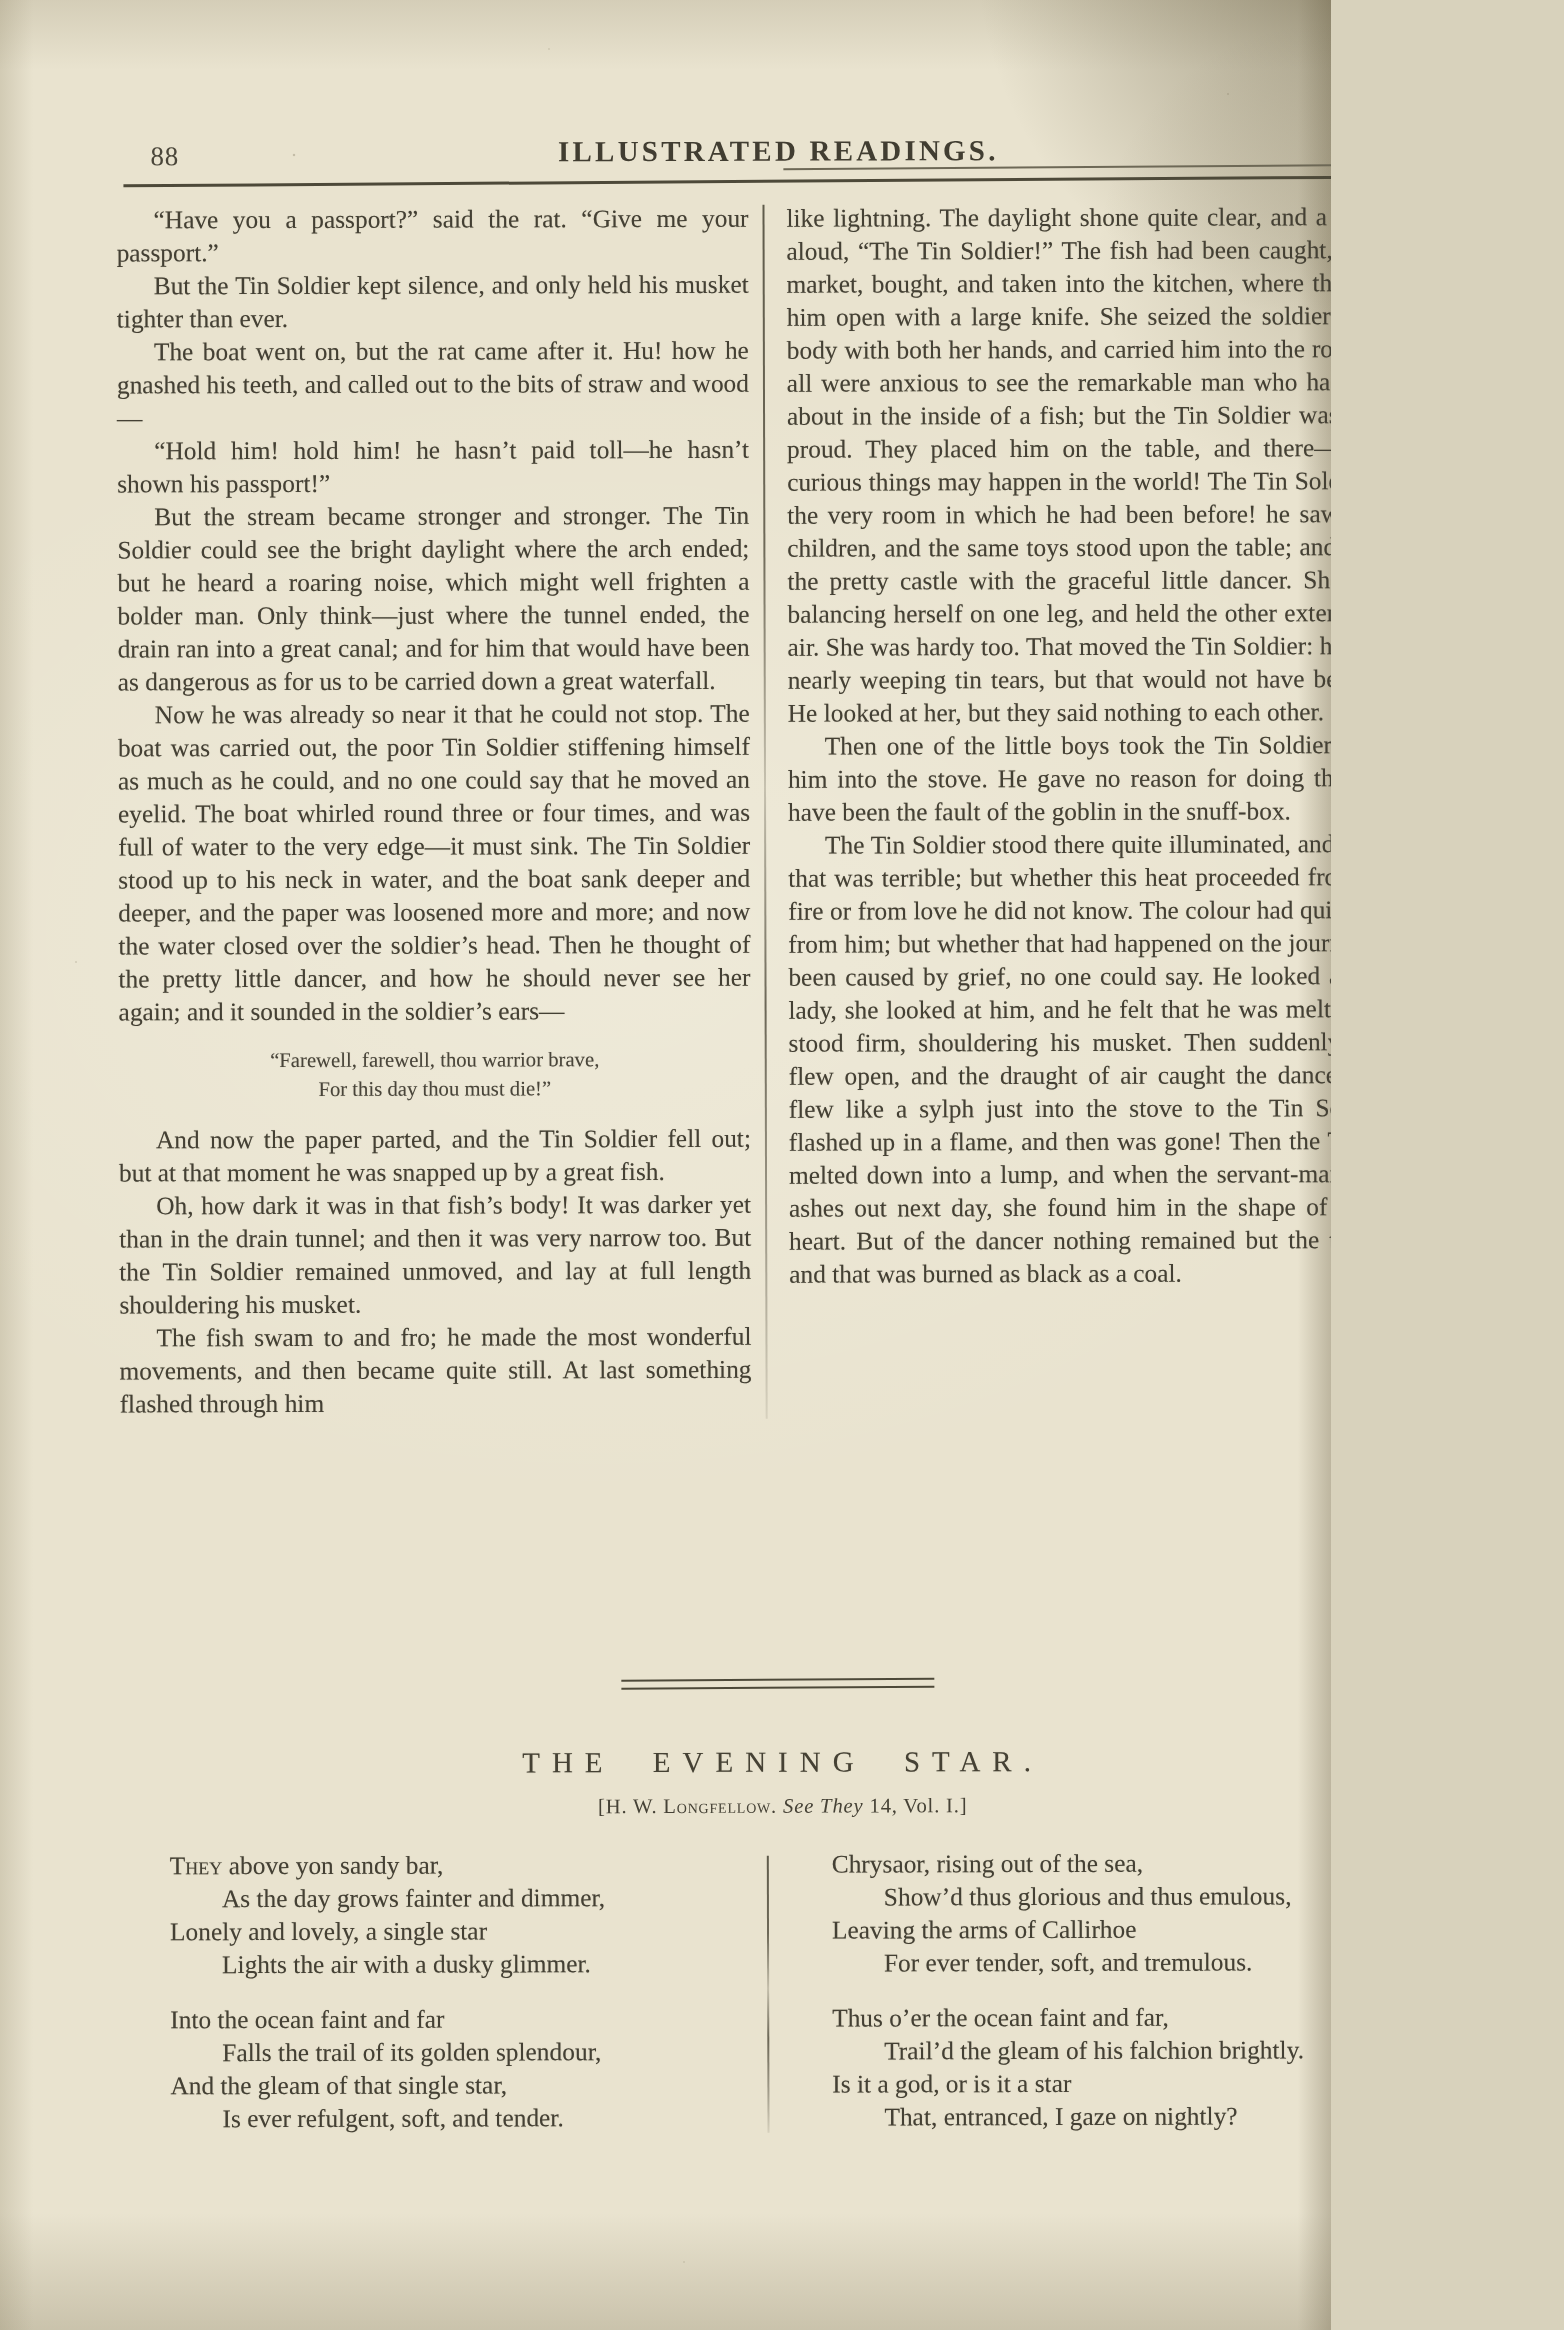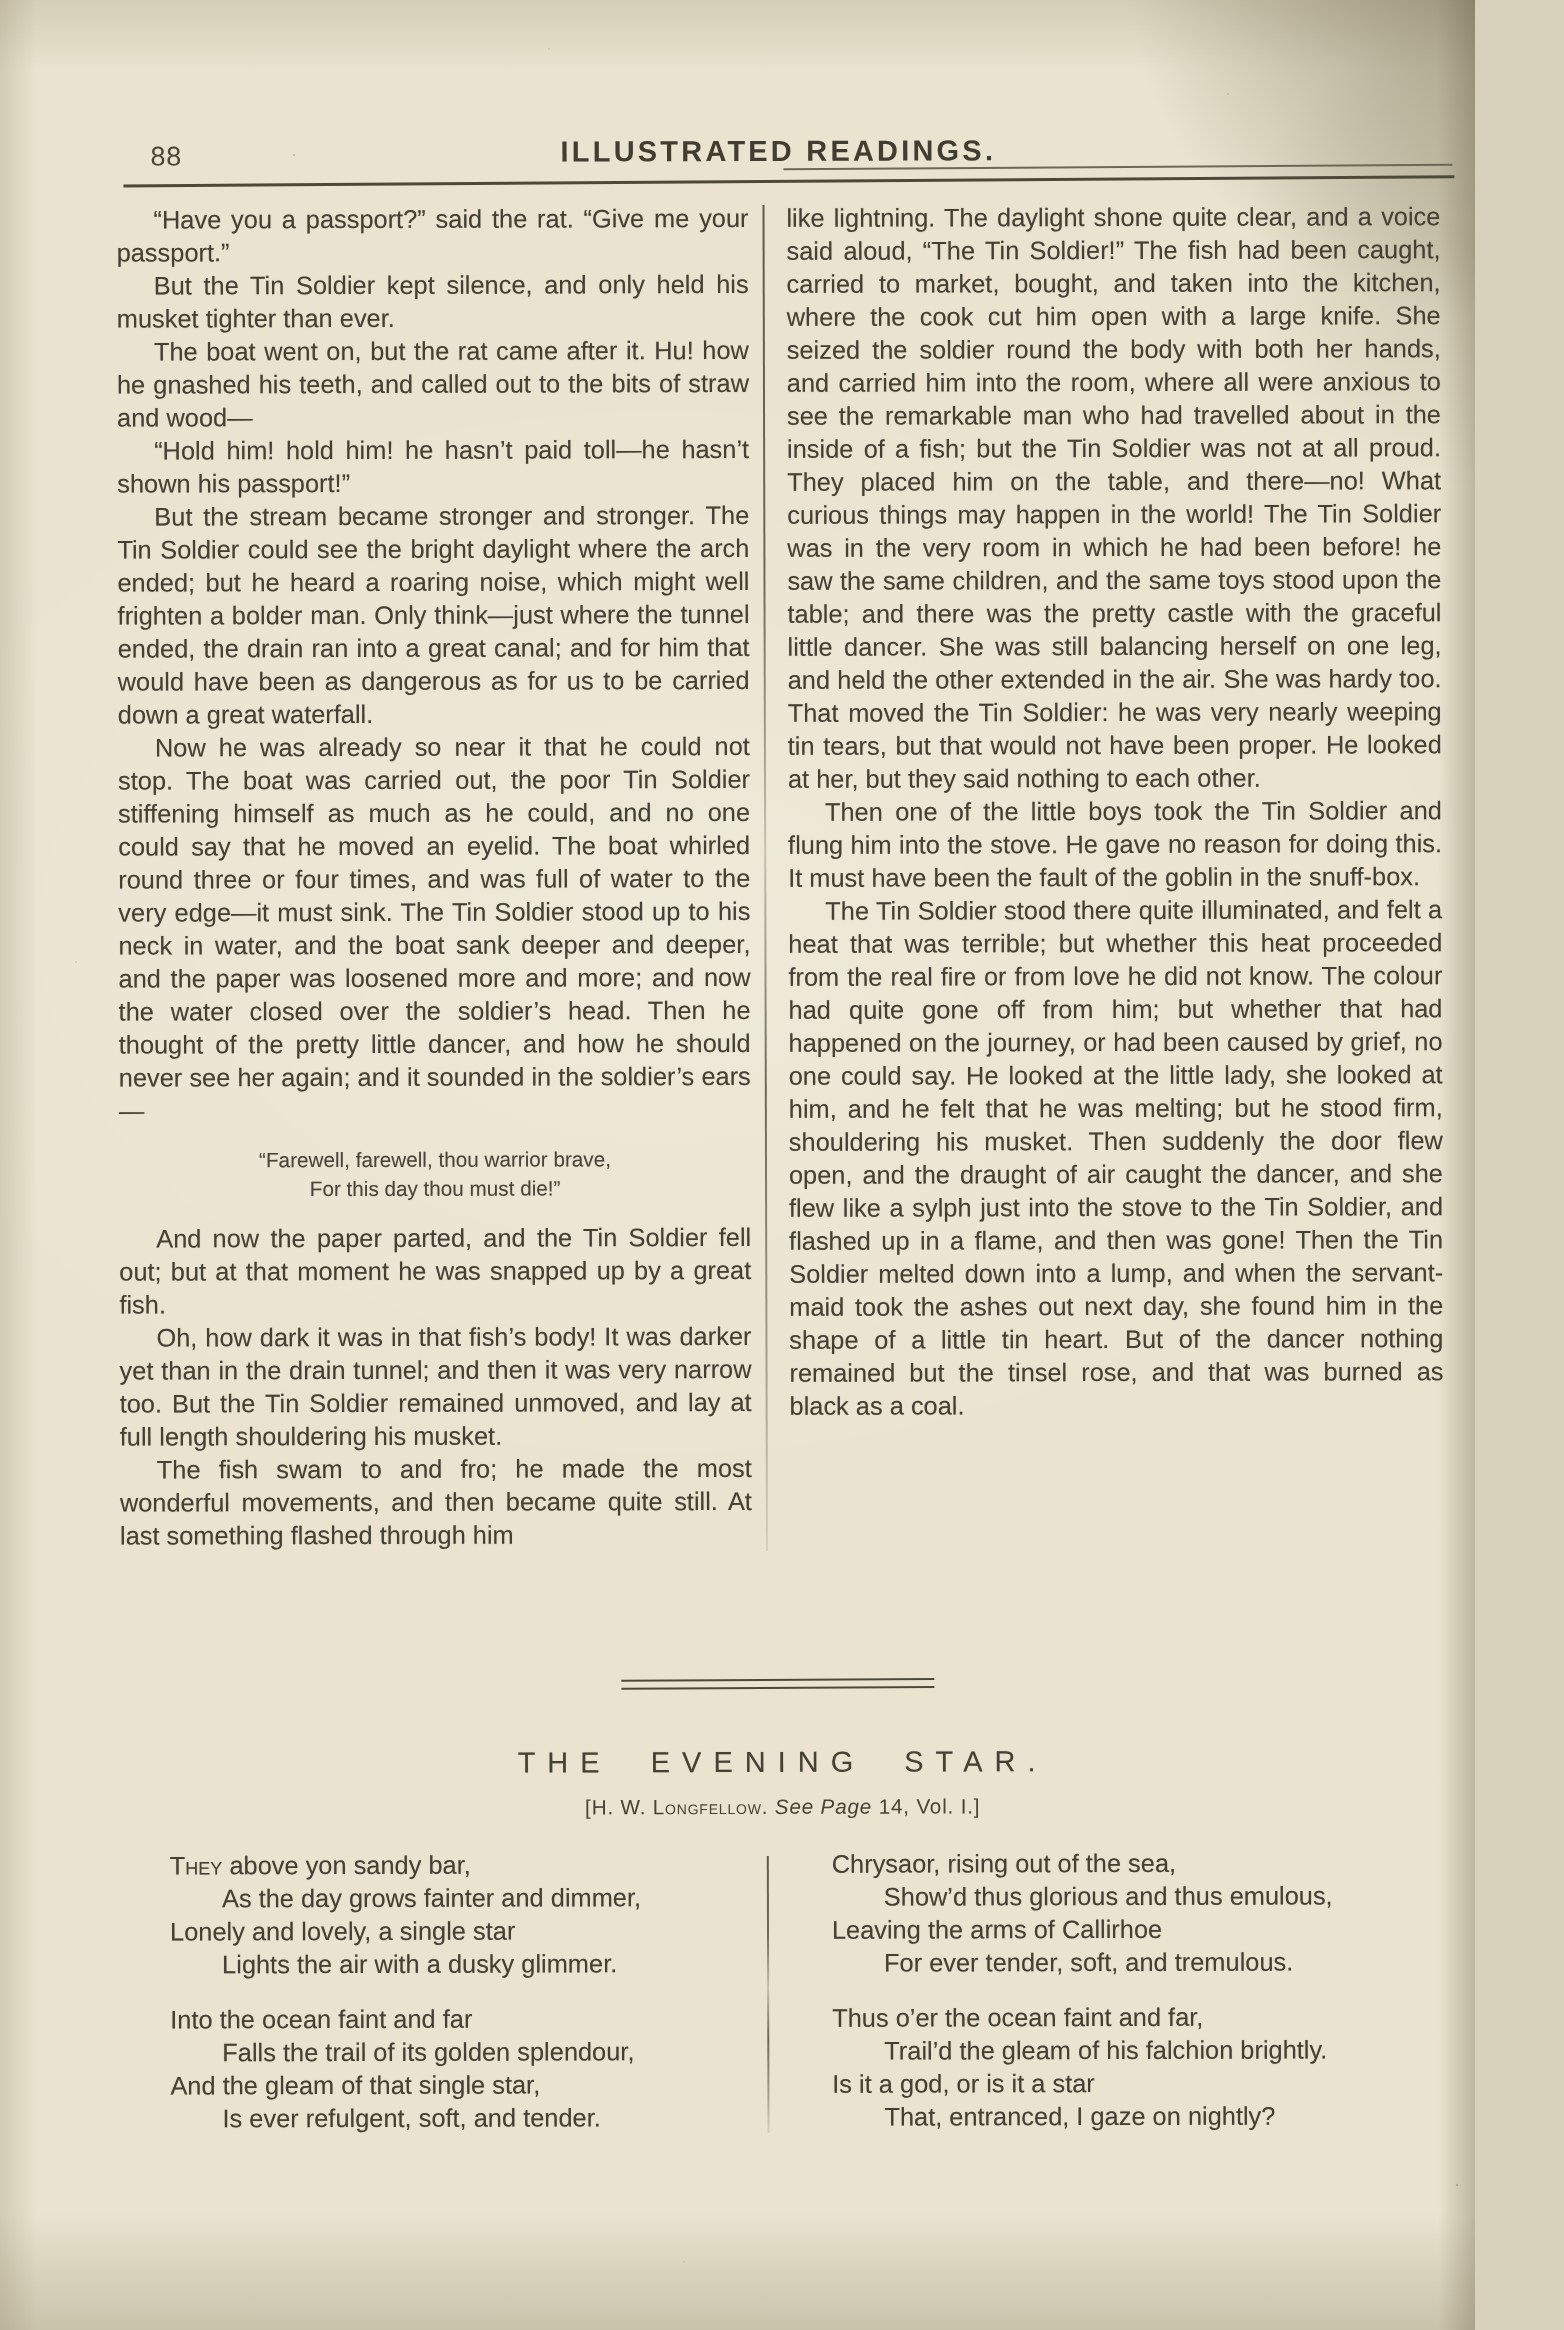--- a/index.html
+++ b/index.html
@@ -1,30 +1,30 @@
 <!DOCTYPE html>
 <html style="font-size:12.7px"><head>
 <meta charset="utf-8">
 <style>
   html, body { margin: 0; padding: 0; }
   body { background: #d8d2bc; }
 
   .page {
     position: relative;
-    width: 1475px;
+    width: 1331px;
     height: 2330px;
     overflow: hidden;
     background-color: #e9e3cf;
     background-image:
       radial-gradient(circle 557px at 101% -2%, rgba(95,86,58,0.52), rgba(95,86,58,0.20) 42%, rgba(95,86,58,0) 66%),
       radial-gradient(circle 334px at 100% 11%, rgba(110,100,70,0.22), rgba(110,100,70,0) 70%),
       linear-gradient(90deg, rgba(140,130,100,0.25), rgba(140,130,100,0) 2.5%, rgba(140,130,100,0) 97.5%, rgba(118,108,82,0.38)),
       linear-gradient(180deg, rgba(130,120,90,0.20), rgba(130,120,90,0) 3%, rgba(130,120,90,0) 95%, rgba(130,120,90,0.30)),
       radial-gradient(ellipse 1193px 795px at 45% 40%, rgba(255,255,246,0.25), rgba(255,255,246,0) 72%);
-    font-family: Liberation Sans, sans-serif;
+    font-family: Liberation Serif, serif;
     color: #444034;
   }
 
   .specks {
     position: absolute; inset: 0; pointer-events: none;
     background-image:
       radial-gradient(circle 2.4px at 294px 155px,  rgba(90,80,55,.45), transparent 70%),
       radial-gradient(circle 1.6px at 1228px 94px, rgba(90,80,55,.40), transparent 70%),
       radial-gradient(circle 1.6px at 549px 49px,   rgba(90,80,55,.30), transparent 70%),
       radial-gradient(circle 1.6px at 76px 962px,  rgba(90,80,55,.38), transparent 70%),
@@ -152,21 +152,21 @@
         <p>Then one of the little boys took the Tin Soldier and flung him into the stove. He gave no reason for doing this. It must have been the fault of the goblin in the snuff-box.</p>
         <p>The Tin Soldier stood there quite illuminated, and felt a heat that was terrible; but whether this heat proceeded from the real fire or from love he did not know. The colour had quite gone off from him; but whether that had happened on the journey, or had been caused by grief, no one could say. He looked at the little lady, she looked at him, and he felt that he was melting; but he stood firm, shouldering his musket. Then suddenly the door flew open, and the draught of air caught the dancer, and she flew like a sylph just into the stove to the Tin Soldier, and flashed up in a flame, and then was gone! Then the Tin Soldier melted down into a lump, and when the servant-maid took the ashes out next day, she found him in the shape of a little tin heart. But of the dancer nothing remained but the tinsel rose, and that was burned as black as a coal.</p>
       </div>
     </div>
 
     <div class="section-divider"></div>
 
     <div class="poem-title">THE EVENING STAR.</div>
     <div class="poem-attrib">
       <span class="sc">[H. W. Longfellow.</span>
-      <span class="it">See Page</span>
+      <span class="it">See They</span>
       <span>14, Vol. I.]</span>
     </div>
 
     <div class="poem">
       <div class="poem-col-left">
         <div class="stanza">
           <div class="pline"><span class="sc">They</span> above yon sandy bar,</div>
           <div class="pline indent">As the day grows fainter and dimmer,</div>
           <div class="pline">Lonely and lovely, a single star</div>
           <div class="pline indent">Lights the air with a dusky glimmer.</div>

